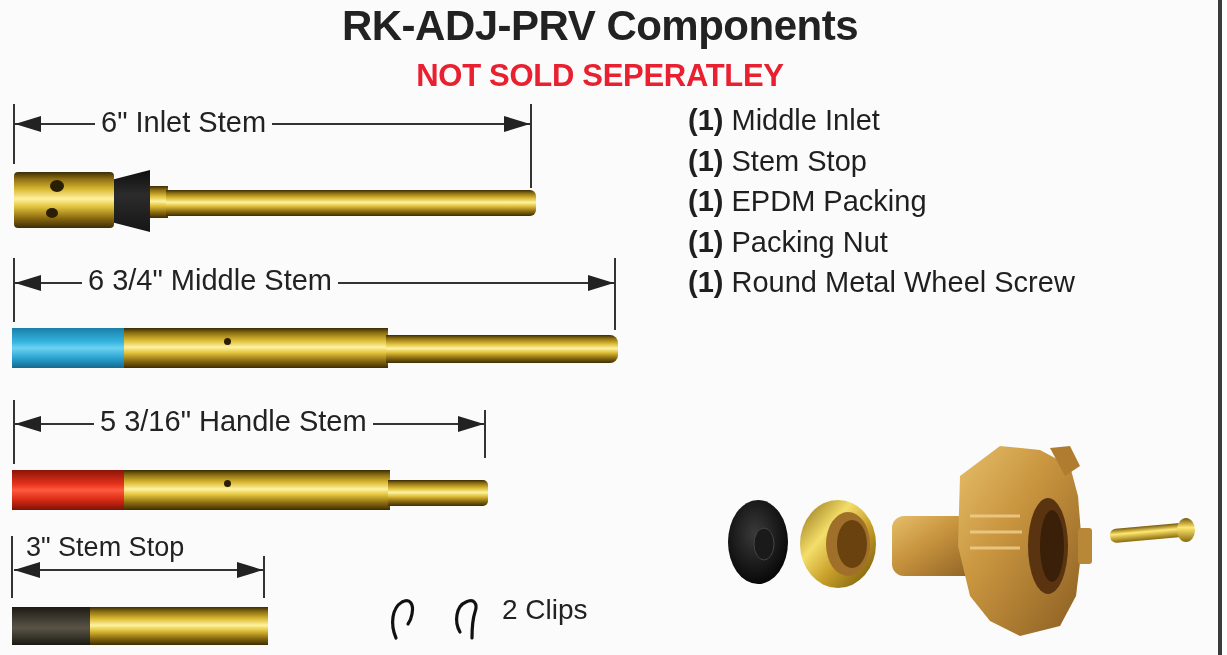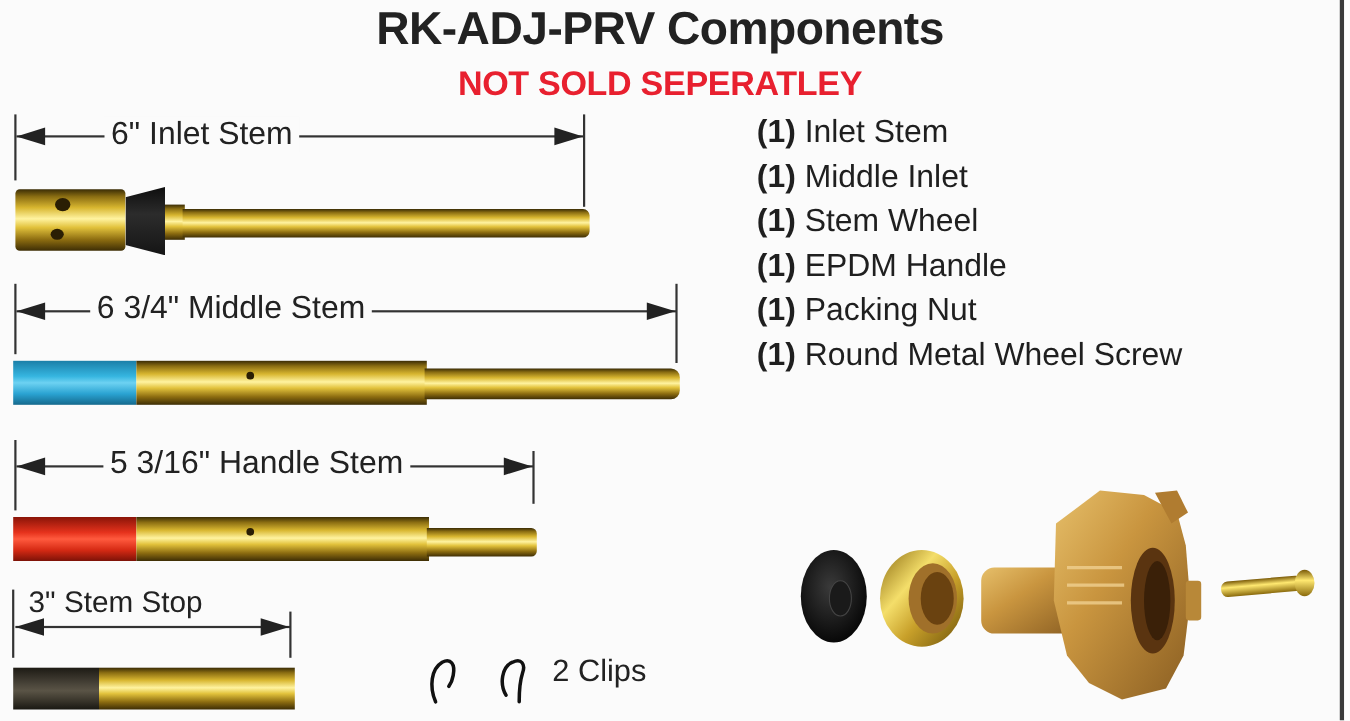--- a/index.html
+++ b/index.html
@@ -103,24 +103,23 @@
 
 <svg class="clip" style="left:388px;top:594px;" width="40" height="50" viewBox="0 0 40 50">
   <path d="M8 44 C2 30 4 14 14 8 C22 4 26 10 24 20 C23 26 20 30 20 30" fill="none" stroke="#111" stroke-width="3.2" stroke-linecap="round"></path>
 </svg>
 <svg class="clip" style="left:450px;top:594px;" width="40" height="50" viewBox="0 0 40 50">
   <path d="M10 38 C4 28 6 12 16 8 C24 4 28 10 25 18 C23 24 22 32 22 44" fill="none" stroke="#111" stroke-width="3.2" stroke-linecap="round"></path>
 </svg>
 <div class="clips-label">2 Clips</div>
 
 <div class="parts-list">
-  <div class="item"><span class="qty">(1)</span> <span>Inlet Stem</span></div>
   <div class="item"><span class="qty">(1)</span> <span>Middle Inlet</span></div>
-  <div class="item"><span class="qty">(1)</span> <span>Stem Wheel</span></div>
-  <div class="item"><span class="qty">(1)</span> <span>EPDM Handle</span></div>
+  <div class="item"><span class="qty">(1)</span> <span>Stem Stop</span></div>
+  <div class="item"><span class="qty">(1)</span> <span>EPDM Packing</span></div>
   <div class="item"><span class="qty">(1)</span> <span>Packing Nut</span></div>
   <div class="item"><span class="qty">(1)</span> <span>Round Metal Wheel Screw</span></div>
 </div>
 
 <svg style="position:absolute;left:720px;top:436px;" width="490" height="215" viewBox="0 0 490 215">
   <defs>
     <radialGradient id="rubberG" cx="0.45" cy="0.4" r="0.6">
       <stop offset="0" stop-color="#3a3a3a"></stop>
         <stop offset="1" stop-color="#080808"></stop>
     </radialGradient>

